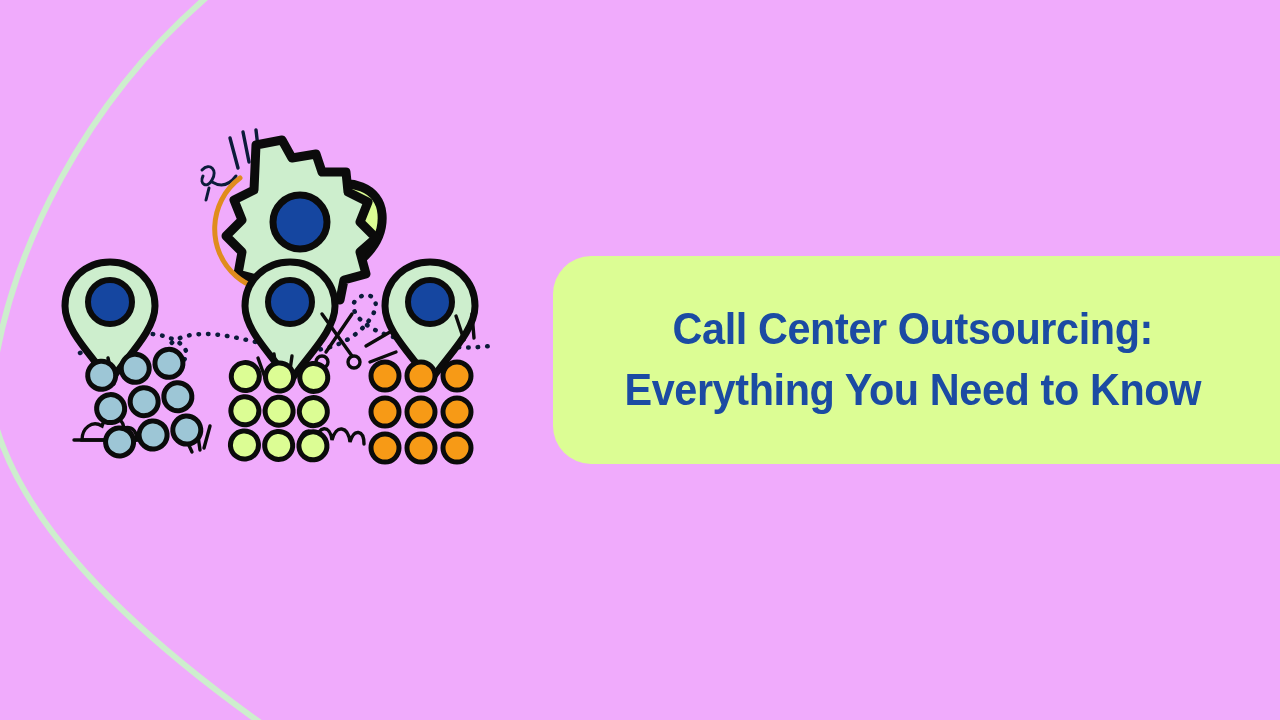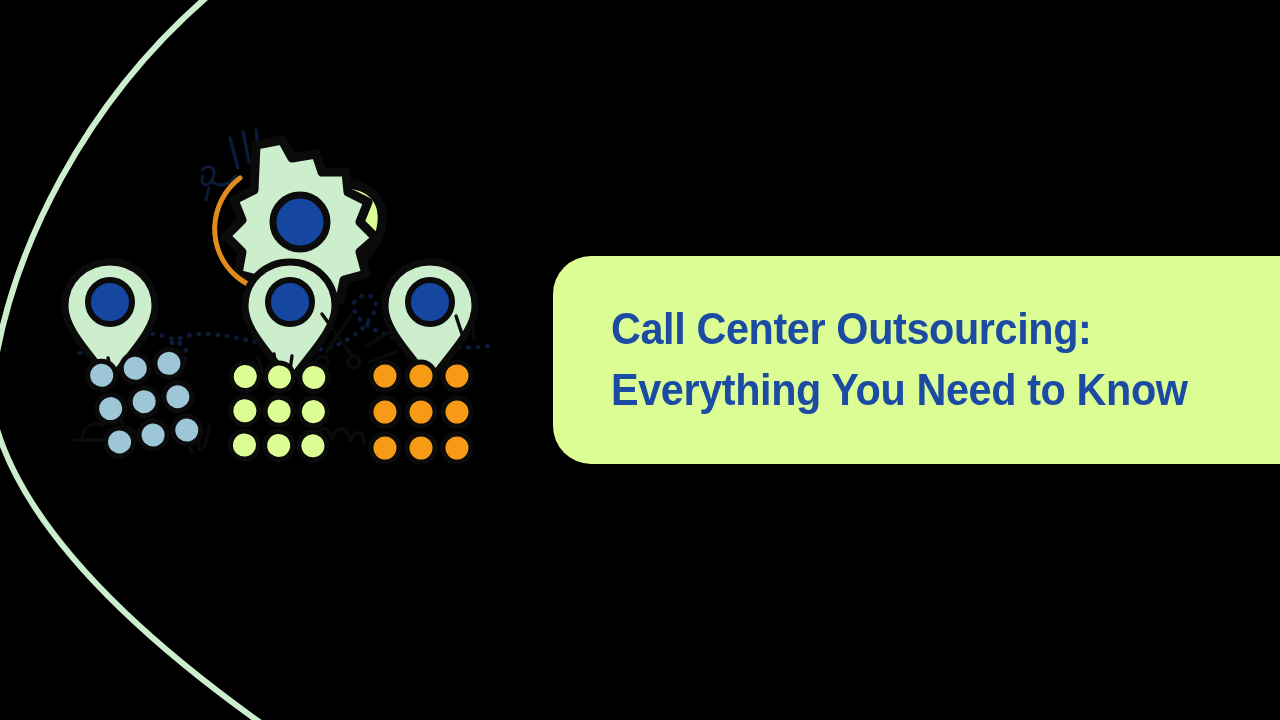--- a/index.html
+++ b/index.html
@@ -5,22 +5,23 @@
   html, body {
     margin: 0;
     padding: 0;
     background: #14459e;
   }
   #stage {
     position: relative;
     width: 1280px;
     height: 720px;
     overflow: hidden;
-    background: #000000;
+    background: #f0abfc;
     font-family: "Liberation Sans", sans-serif;
+    text-align: center;
   }
   #bg-curve {
     position: absolute;
     left: 0; top: 0;
     width: 1280px; height: 720px;
     pointer-events: none;
   }
   #illustration {
     position: absolute;
     left: 60px;

